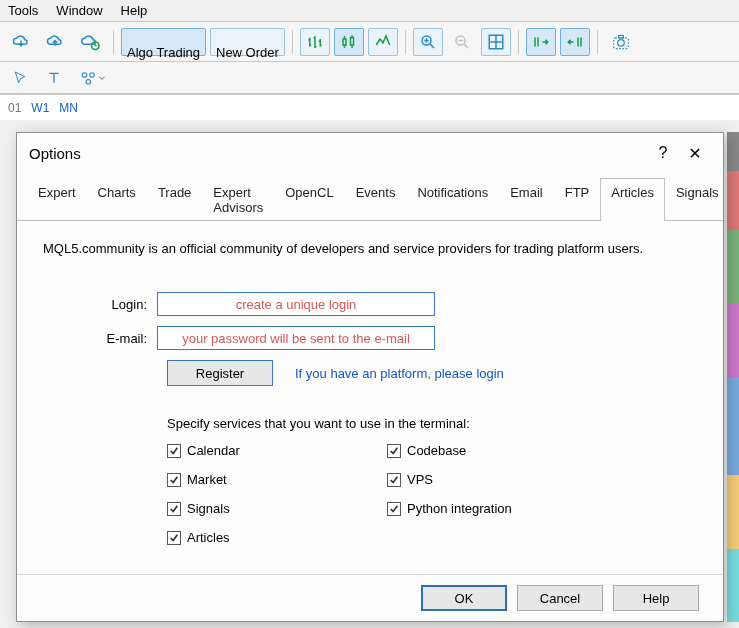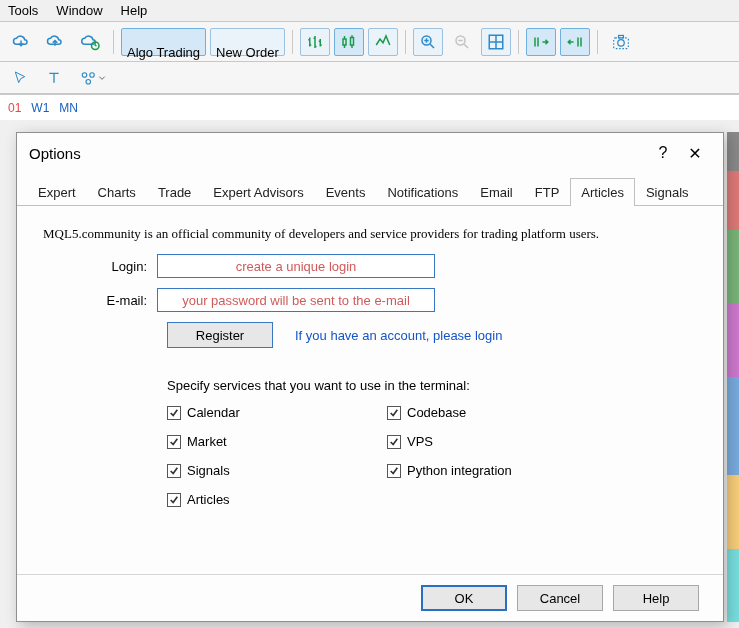--- a/index.html
+++ b/index.html
@@ -125,21 +125,21 @@
     background: transparent;
   }
   .dlg-tab.active {
     border-color: #c0c0c0;
     background: #fdfdfd;
   }
   .dlg-body {
     flex: 1;
     padding: 20px 26px 10px 26px;
   }
-  .intro { margin-bottom: 12px; font-family: Liberation Serif, serif; }
+  .intro { margin-bottom: 36px; }
   .form-row {
     display: flex;
     align-items: center;
     margin-bottom: 10px;
   }
   .form-row .label {
     width: 114px;
     text-align: right;
     padding-right: 10px;
   }
@@ -345,40 +345,41 @@
         <circle cx="16" cy="6" r="3" fill="none" stroke="#2d8ac7" stroke-width="1.5"></circle>
         <circle cx="11" cy="15" r="3" fill="none" stroke="#2d8ac7" stroke-width="1.5"></circle>
       </svg>
     <svg width="8" height="16" viewBox="0 0 12 20">
         <path d="M2 8l4 4 4-4" fill="none" stroke="#666" stroke-width="1.5"></path>
       </svg>
   </div>
 </div>
 
 <div class="tfbar">
-  <span style="color:#ef4444">01</span>
+  <span style="color:#737373">01</span>
   <span>W1</span>
   <span>MN</span>
 </div>
 
 <div class="rightedge"></div>
 
 <div class="dialog">
   <div class="dlg-title">
     <span>Options</span>
     <span class="spacer"></span>
     <span class="winbtn">?</span>
     <span class="winbtn">✕</span>
   </div>
 
   <div class="dlg-tabs">
     <div class="dlg-tab">Expert</div>
     <div class="dlg-tab">Charts</div>
     <div class="dlg-tab">Trade</div>
     <div class="dlg-tab">Expert Advisors</div>
+    <div class="dlg-tab">OpenCL</div>
     <div class="dlg-tab">Events</div>
     <div class="dlg-tab">Notifications</div>
     <div class="dlg-tab">Email</div>
     <div class="dlg-tab">FTP</div>
     <div class="dlg-tab active">Articles</div>
     <div class="dlg-tab">Signals</div>
   </div>
 
   <div class="dlg-body">
     <div class="intro">MQL5.community is an official community of developers and service providers for trading platform users.</div>
@@ -387,21 +388,21 @@
       <div class="label">Login:</div>
       <input type="text" placeholder="create a unique login" style="">
     </div>
     <div class="form-row">
       <div class="label">E-mail:</div>
       <input type="text" placeholder="your password will be sent to the e-mail" style="">
     </div>
     <div class="btn-row">
       <div class="pad"></div>
       <button class="register-btn">Register</button>
-      <span class="login-link">If you have an account, please login</span>
+      <span class="login-link">If you have an platform, please login</span>
     </div>
 
     <div class="services-label">Specify services that you want to use in the terminal:</div>
     <div class="checks">
       <div class="chk">
         <span class="box">
             <svg width="10" height="10" viewBox="0 0 12 12">
               <path d="M2 6l3 3 5-7" fill="none" stroke="#333" stroke-width="2"></path>
             </svg>
           </span>

